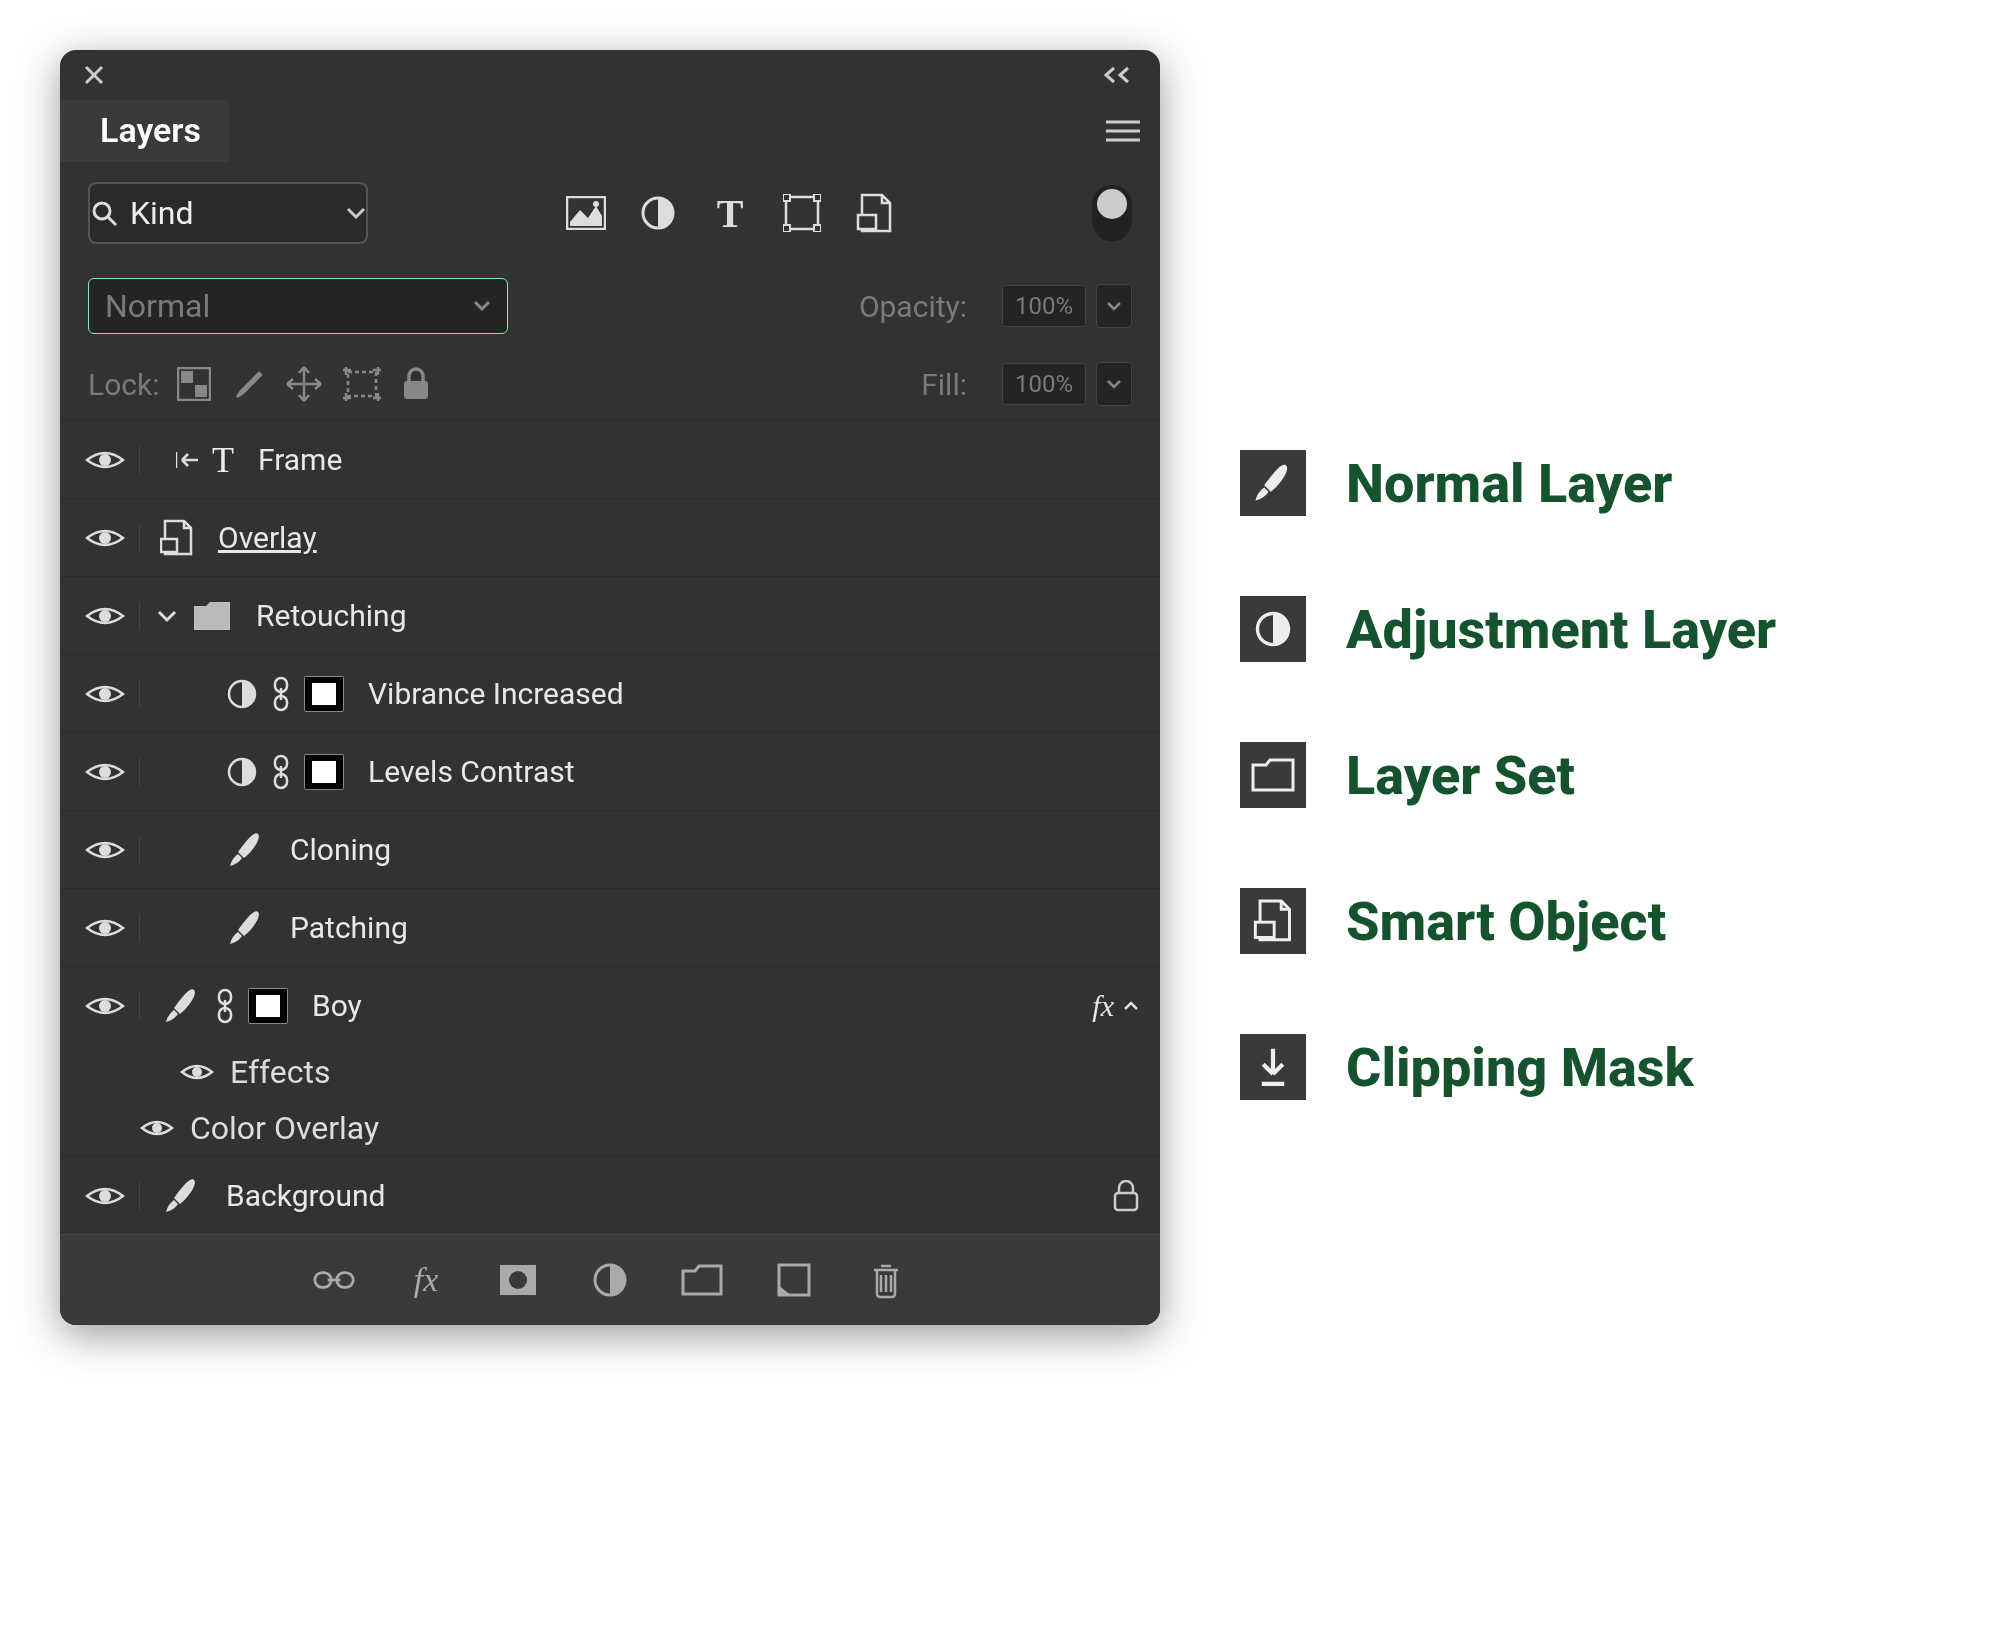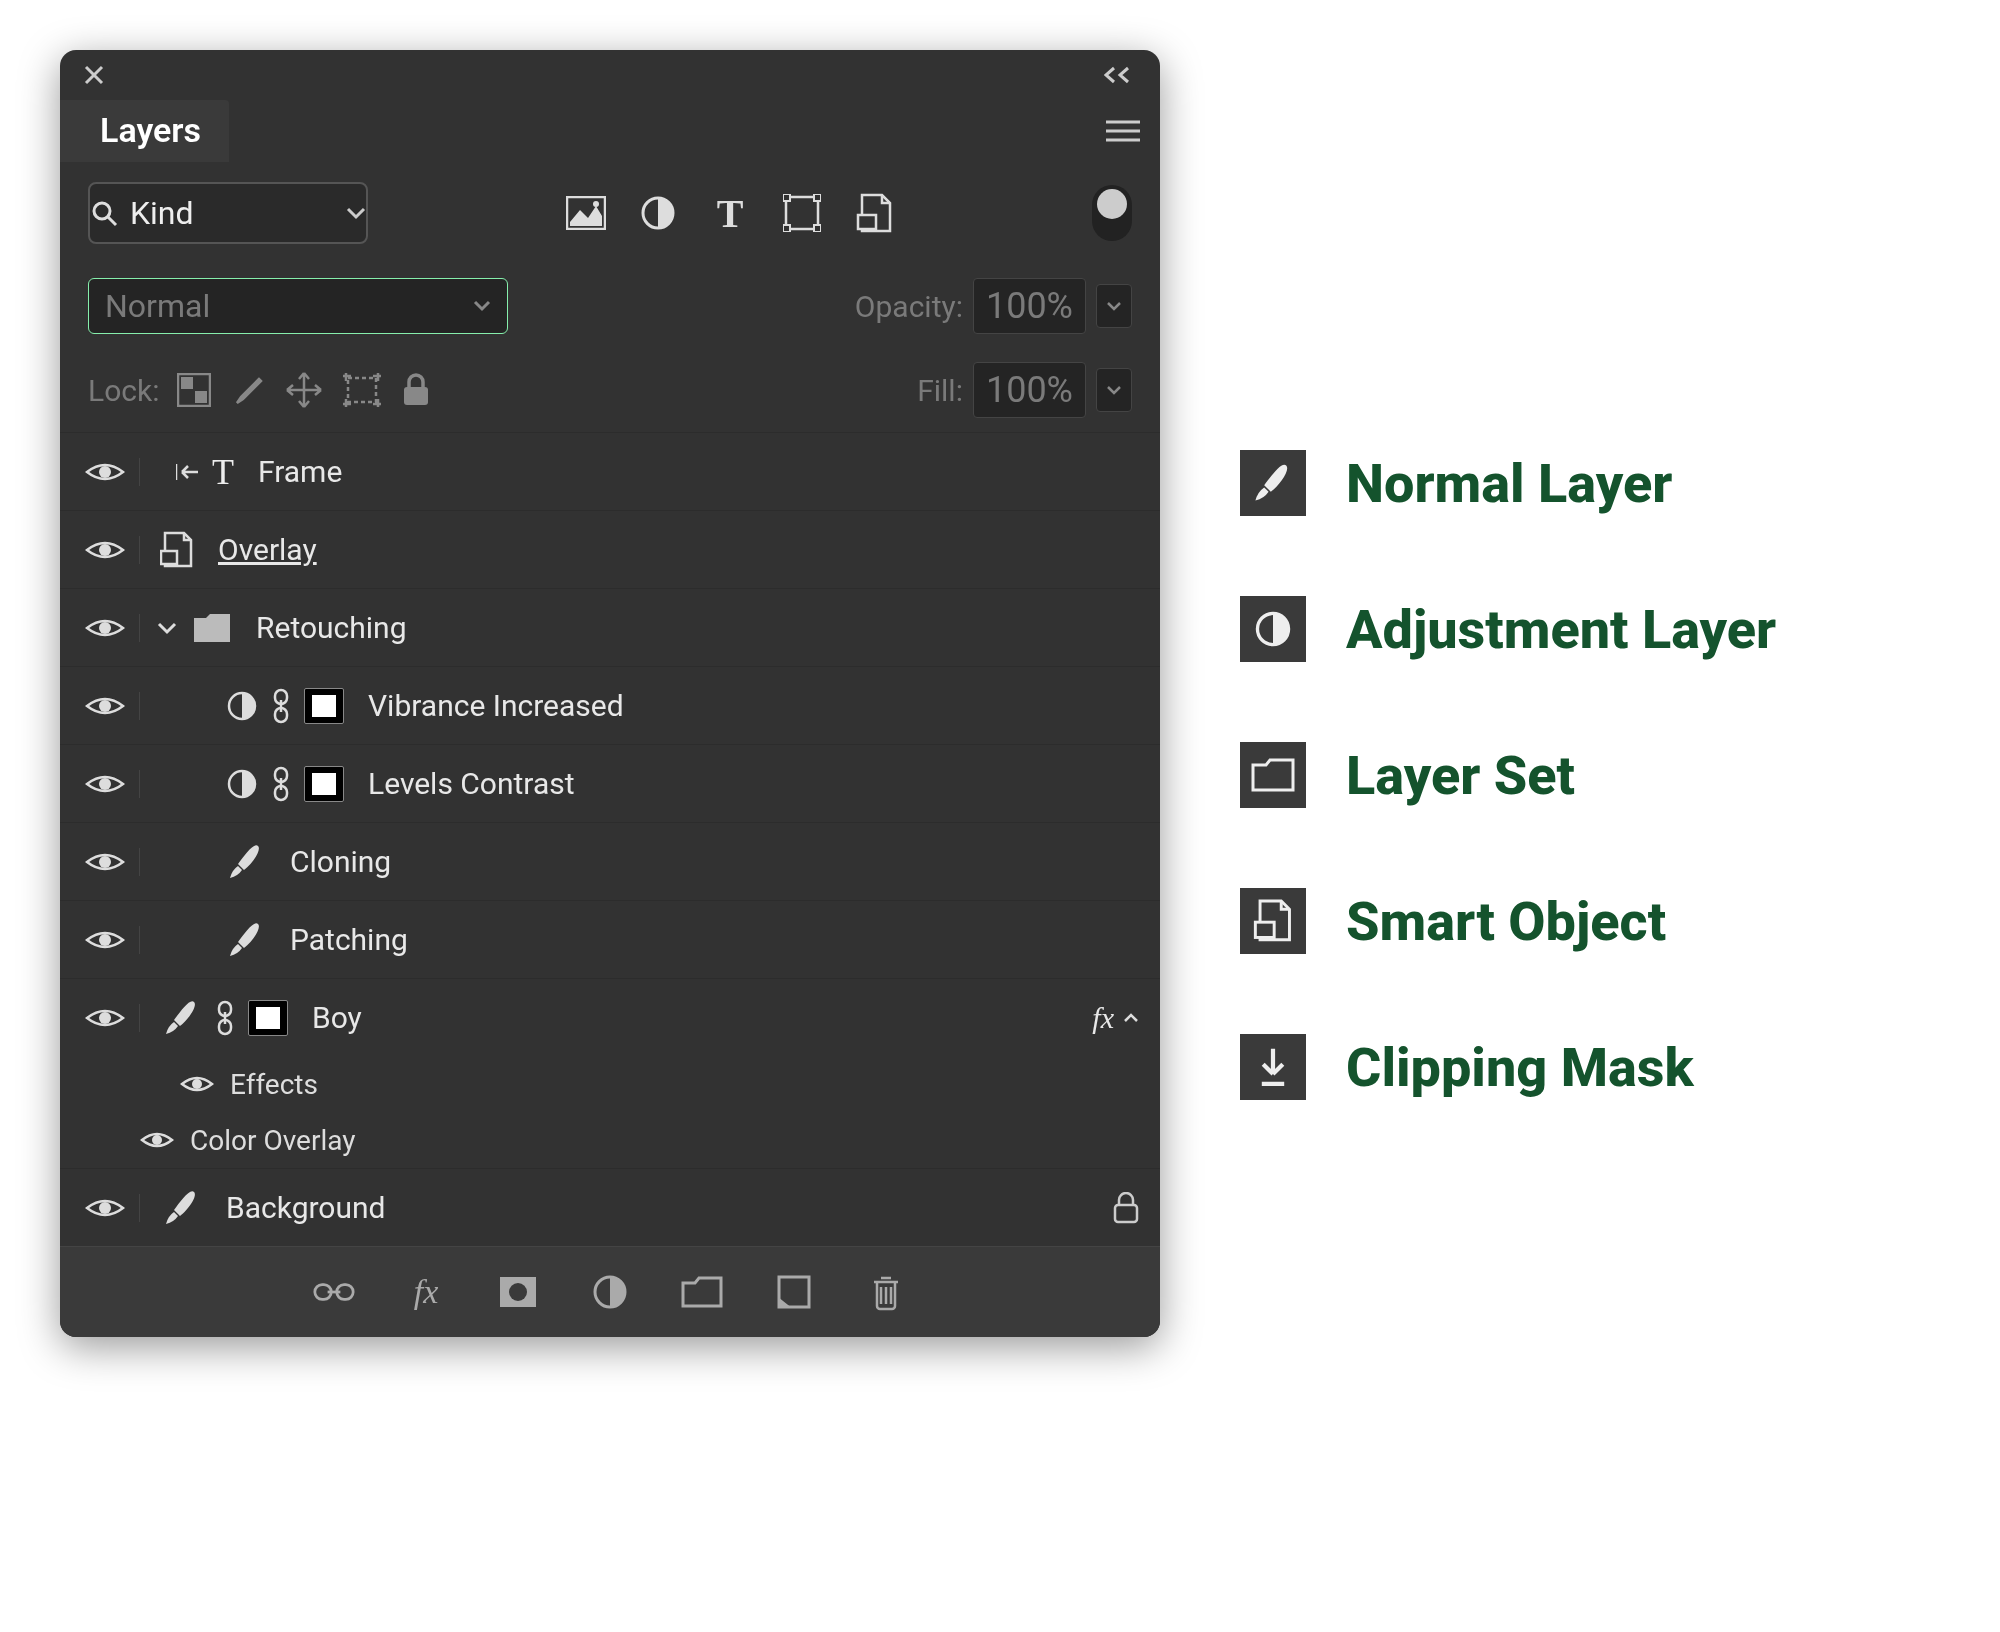--- a/index.html
+++ b/index.html
@@ -88,21 +88,21 @@
     color: #7a7a7a;
   }
   .blend-dd {
     display: flex; align-items: center; justify-content: space-between;
     background: #242424; border: 1px solid #86efac; border-radius: 6px;
     padding: 8px 16px; min-width: 420px; font-size: 32px;
   }
   .opacity-grp, .fill-grp { display: flex; align-items: center; gap: 10px; margin-left: auto; }
   .num-field {
     background: #242424; border: 1px solid #444; border-radius: 4px;
-    padding: 6px 12px; color: #7a7a7a; font-size: 36px;
+    padding: 6px 12px; color: #7a7a7a; font-size: 24px; margin-left: 25px;
   }
   .caret-box {
     border: 1px solid #444; background: #242424; width: 36px; height: 44px;
     display: flex; align-items: center; justify-content: center; border-radius: 4px;
   }
   .lock-icons { display: flex; gap: 20px; align-items: center; }
 
   
   .layer-list { background: #323232; }
   .layer-row {
@@ -126,21 +126,21 @@
   }
   .mask-thumb .inner { width: 24px; height: 22px; background: #fff; }
   .layer-name { margin-left: 10px; }
   .layer-name.underline { text-decoration: underline; }
   .fx-right { margin-left: auto; display: flex; align-items: center; gap: 8px; font-style: italic; }
   .lock-right { margin-left: auto; }
 
   .sub-row {
     display: flex; align-items: center; gap: 16px;
     padding: 6px 20px 6px 120px;
-    color: #ddd; font-size: 28px;
+    color: #ddd; font-size: 32px;
     min-height: 56px;
   }
 
   
   .bottom-bar {
     display: flex; align-items: center; justify-content: center;
     gap: 50px; padding: 24px; border-top: 1px solid #444; background: #3a3a3a;
     color: #aaa;
   }
   .bottom-bar .bic { width: 42px; height: 42px; display: flex; align-items: center; justify-content: center; }

